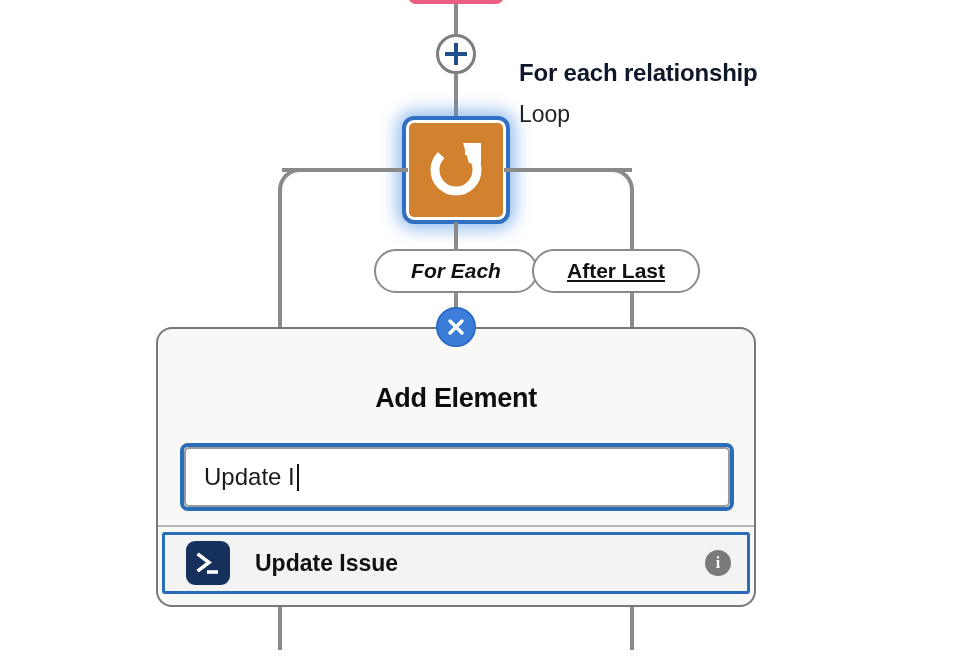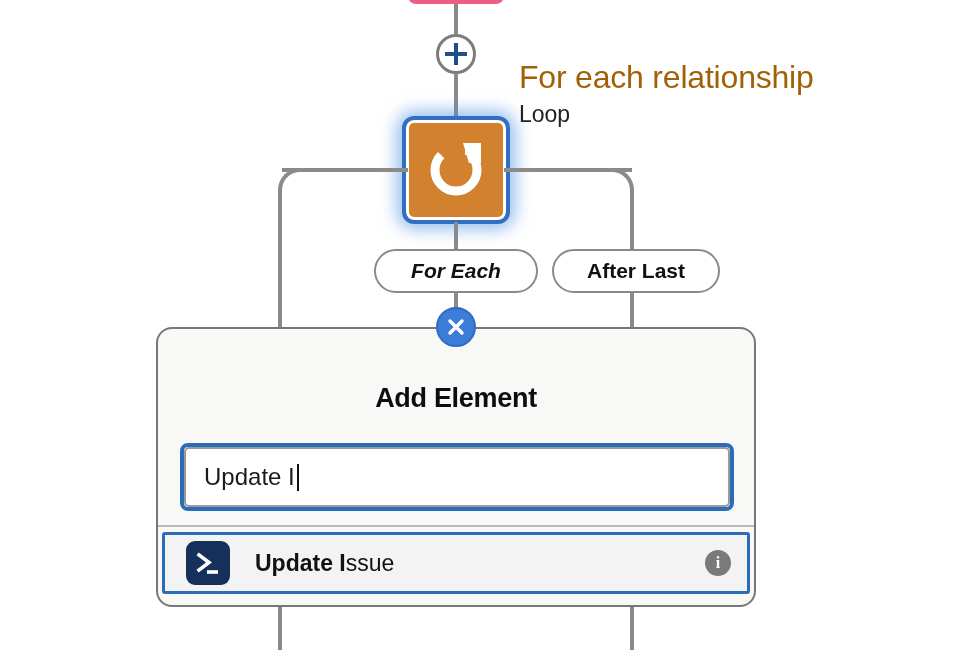--- a/index.html
+++ b/index.html
@@ -86,23 +86,23 @@
     display: flex;
     align-items: center;
     justify-content: center;
     box-shadow: inset 0 0 0 3px #ffffff;
   }
   .loop-node svg { display: block; }
 
   
   .node-title {
     position: absolute;
-    font-size: 32px;
-    font-weight: normal;
-    color: #a16207;
+    font-size: 24px;
+    font-weight: bold;
+    color: #0f172a;
     white-space: nowrap;
     letter-spacing: -0.2px;
   }
   .node-subtitle {
     position: absolute;
     font-size: 23px;
     font-weight: normal;
     color: #222222;
     white-space: nowrap;
   }
@@ -209,21 +209,21 @@
     justify-content: center;
   }
   .term-icon svg { display: block; }
   .result-label {
     position: absolute;
     font-size: 23px;
     color: #111111;
     white-space: nowrap;
   }
   .result-label b { font-weight: bold; }
-  .result-label span { font-weight: normal; margin-top: 44px; }
+  .result-label span { font-weight: bold; margin-top: 44px; }
   .info-icon {
     position: absolute;
     width: 26px; height: 26px;
     border-radius: 50%;
     background: #7a7a7a;
     display: flex;
     align-items: center;
     justify-content: center;
     color: #ffffff;
     font-size: 16px;
@@ -266,21 +266,21 @@
   <div class="vline" style="left:278px; top:190px; height:460px;"></div>
 
   <div class="elbow elbow-right" style="left:608px; top:168px; width:26px; height:30px; border-left:none; border-bottom:none;"></div>
   <div class="vline" style="left:630px; top:190px; height:460px;"></div>
 
   <div class="vline" style="left:454px; top:222px; height:28px;"></div>
 
   <div class="pill" style="left:374px; top:249px; width:164px;font-style:italic;">
     <span>For Each</span>
   </div>
-  <div class="pill" style="left:552px; top:249px; width:168px;">
+  <div class="pill" style="left:532px; top:249px; width:168px;text-decoration:underline;">
     <span>After Last</span>
   </div>
 
   <div class="vline" style="left:454px; top:293px; height:36px;"></div>
   <div class="vline" style="left:630px; top:293px; height:357px;"></div>
 
   <div class="close-btn" style="left:436px; top:307px;">
     <svg width="20" height="20" viewBox="0 0 20 20">
       <path d="M4 4 L16 16 M16 4 L4 16" stroke="#ffffff" stroke-width="3.4" stroke-linecap="round"></path>
     </svg>

